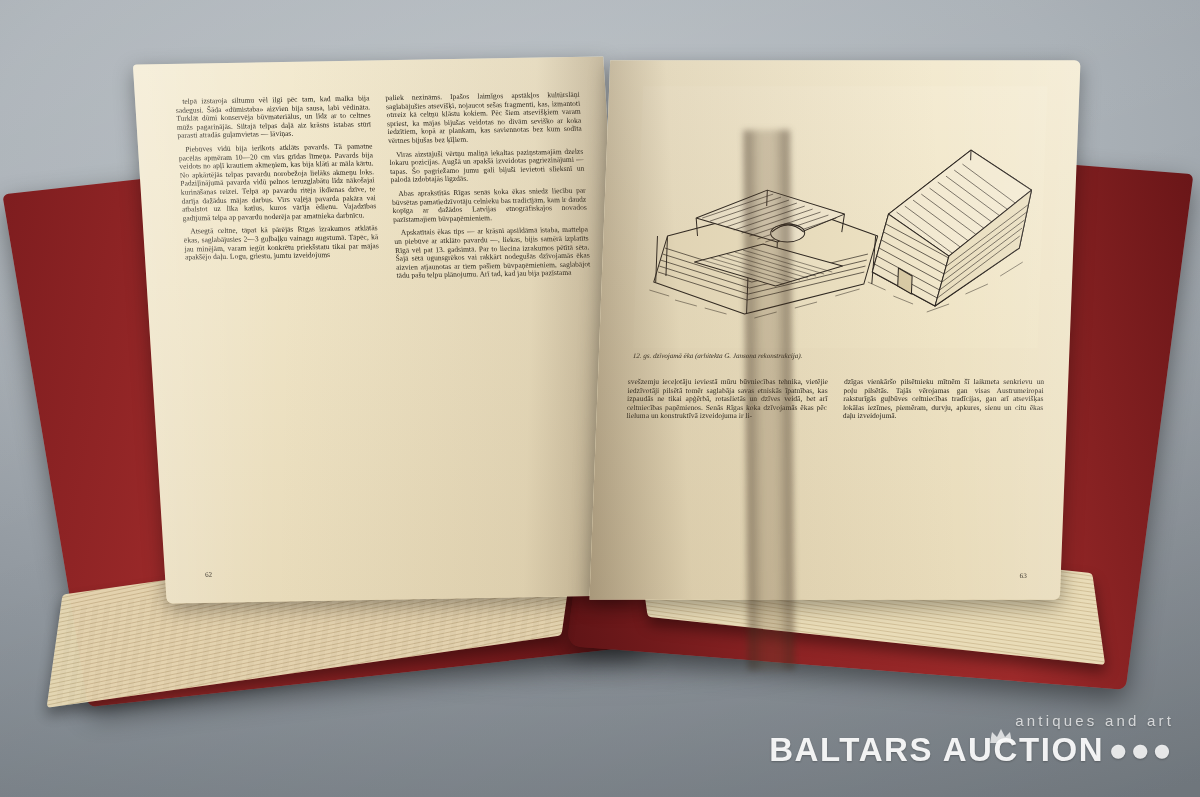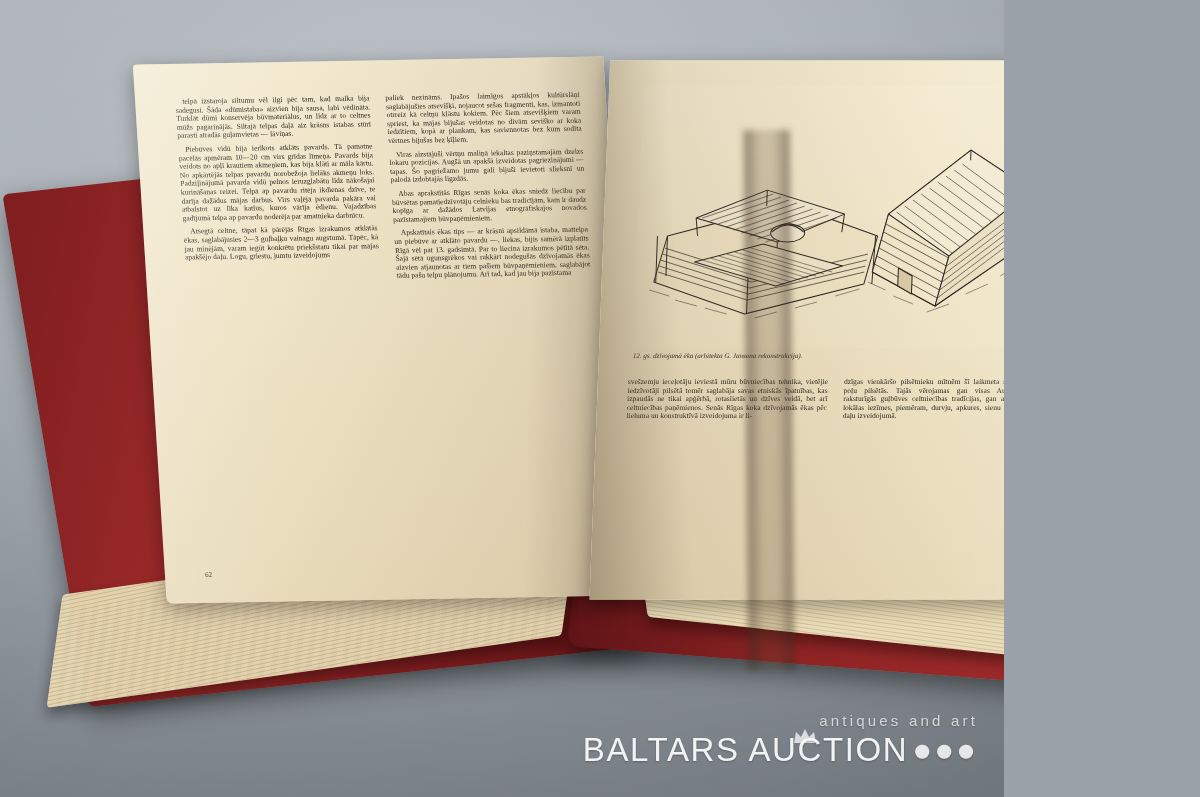--- a/index.html
+++ b/index.html
@@ -1,21 +1,21 @@
 <!DOCTYPE html>
 <html><head>
 <meta charset="utf-8">
 <style>
   html,body{margin:0;padding:0;}
   body{
     width:1200px;height:797px;overflow:hidden;
     background:#9aa1a8;
     font-family:"Liberation Serif", serif;
   }
-  #scene{position:relative;width:1004px;height:797px;overflow:hidden;}
+  #scene{position:relative;width:1200px;height:797px;overflow:hidden;}
 
   
   .backdrop{
     position:absolute;inset:0;
     background:
       radial-gradient(120% 90% at 45% 18%, #b9bfc4 0%, #a9b0b6 38%, #949ba2 68%, #7e868d 100%);
   }
   .backdrop:after{
     content:"";position:absolute;inset:0;
     background:linear-gradient(160deg, rgba(255,255,255,.10) 0%, rgba(255,255,255,0) 45%, rgba(0,0,0,.12) 100%);
@@ -147,21 +147,21 @@
     position:absolute;right:26px;bottom:28px;
     text-align:right;color:rgba(255,255,255,.82);
     font-family:"Liberation Sans", sans-serif;
     text-shadow:0 1px 2px rgba(0,0,0,.25);
   }
   .wm-top{
     font-size:15px;letter-spacing:3.2px;color:rgba(255,255,255,.72);
     margin-bottom:2px;
   }
   .wm-main{
-    font-size:33px;font-weight:400;letter-spacing:1.6px;
+    font-size:33px;font-weight:700;letter-spacing:1.6px;
     color:rgba(255,255,255,.92);
     display:flex;align-items:center;gap:4px;justify-content:flex-end;
   }
   .wm-crown{
     position:absolute;right:186px;bottom:52px;
     width:26px;height:18px;opacity:.85;
   }
   .dots{
     display:inline-block;letter-spacing:2px;color:rgba(255,255,255,.85);
   }

